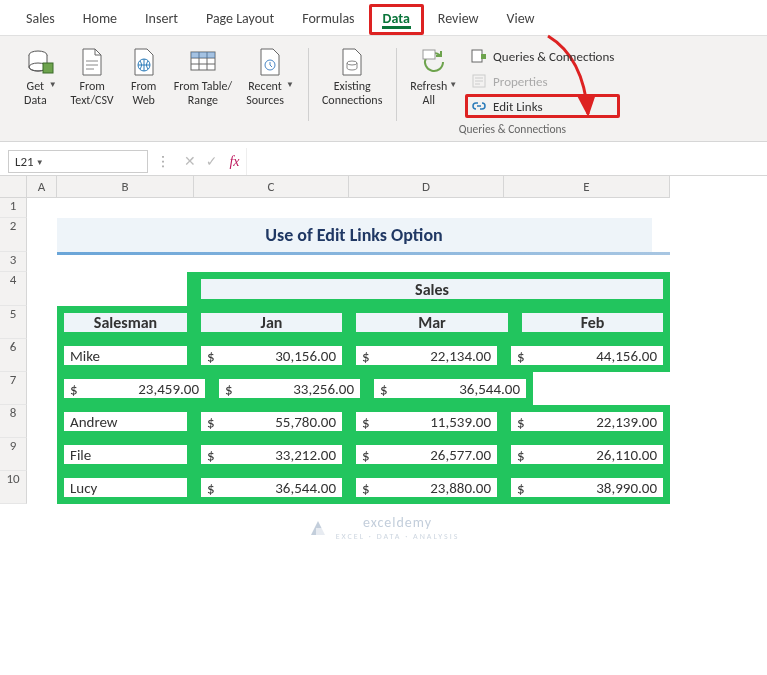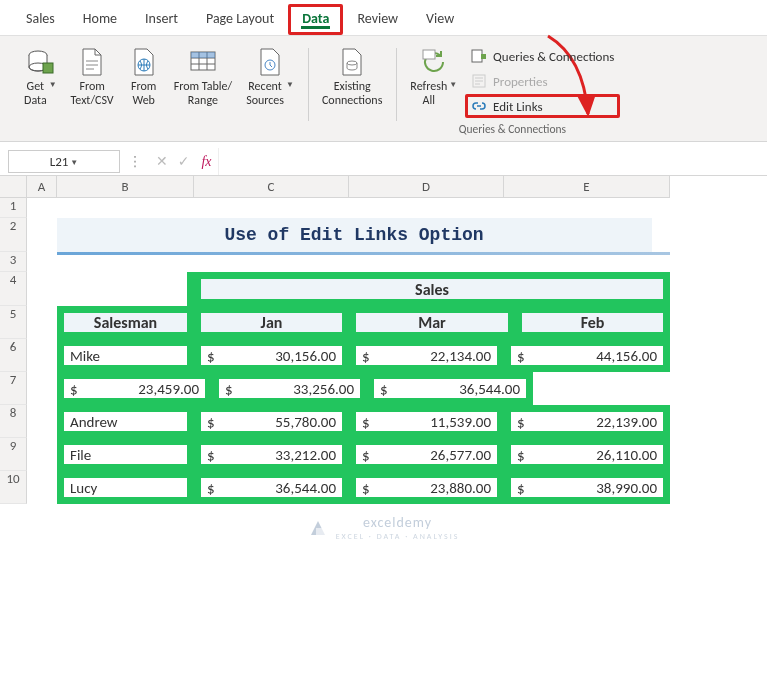--- a/index.html
+++ b/index.html
@@ -28,21 +28,21 @@
   .smallbtn.disabled { color: #aaa; }
   .smallbtn .ic-s { width: 16px; height: 16px; display:flex; align-items:center; justify-content:center;}
 
   .side-col { display: flex; flex-direction: column; gap: 1px; }
   .boxed2 { border: 3px solid #d22; border-radius: 2px; padding: 0 3px;}
 
   .arrow-annot { position:absolute; pointer-events:none; }
 
   
   .fxbar { display: flex; align-items: stretch; border-bottom: 1px solid #d6d6d6; background: #fff; height: 28px; margin-top:6px;}
-  .namebox { width: 112px; border: 1px solid #ccc; margin: 2px 0 2px 8px; padding: 0 6px; display:flex; align-items:center; justify-content:center; font-size:13px; background:#fff;}
+  .namebox { width: 140px; border: 1px solid #ccc; margin: 2px 0 2px 8px; padding: 0 6px; display:flex; align-items:center; justify-content:flex-start; font-size:13px; background:#fff;}
   .fx-sep { width: 30px; display:flex; align-items:center; justify-content:center; color:#999;}
   .fx-btns { display:flex; align-items:center; gap:10px; color:#bbb; padding:0 6px;}
   .fx-lbl { font-style: italic; font-family: 'Times New Roman', serif; font-size:14px; color:#be185d; padding:0 6px; display:flex; align-items:center;}
   .fx-input { flex:1; border:none; border-left:1px solid #eee; padding:0 6px; font-size:13px;}
 
   
   .gridwrap { position: relative; }
   .colheads { display:flex; margin-left:27px; }
   .colhead { background:#f3f2f1; border-right:1px solid #d6d6d6; border-bottom:1px solid #d6d6d6; text-align:center; font-size:13px; color:#555; height:22px; line-height:22px;}
   .rowheads { position:absolute; left:0; top:22px; width:27px;}
@@ -79,20 +79,21 @@
   svg { display:block; }
 </style>
 </head>
 <body>
 
 <div class="tabs">
   <div class="tab">Sales</div>
   <div class="tab">Home</div>
   <div class="tab">Insert</div>
   <div class="tab">Page Layout</div>
+  <div class="tab">Formulas</div>
   <div class="tab active boxed">Data</div>
   <div class="tab">Review</div>
   <div class="tab">View</div>
 </div>
 
 <div class="ribbon" style="position:relative;">
 
   <svg class="arrow-annot" style="left:538px; top:-2px; width:60px; height:92px;" viewBox="0 0 60 92">
     <defs>
         <marker id="ah" markerWidth="8" markerHeight="8" refX="6" refY="3" orient="auto">
@@ -277,21 +278,21 @@
     <div class="row r1">
         <div class="cell c-A"></div>
         <div class="cell c-B"></div>
         <div class="cell c-C"></div>
         <div class="cell c-D"></div>
         <div class="cell c-E"></div>
       </div>
 
     <div class="row r2">
       <div class="cell c-A"></div>
-      <div class="cell title-cell" style="width:595px;font-family:Liberation Mono, monospace;">Use of Edit Links Option</div>
+      <div class="cell title-cell" style="width:595px;">Use of Edit Links Option</div>
     </div>
     <div class="title-underline" style="left:30px; top:54px; width:613px;"></div>
 
     <div class="row r3">
         <div class="cell c-A"></div>
         <div class="cell c-B"></div>
         <div class="cell c-C"></div>
         <div class="cell c-D"></div>
         <div class="cell c-E"></div>
       </div>

